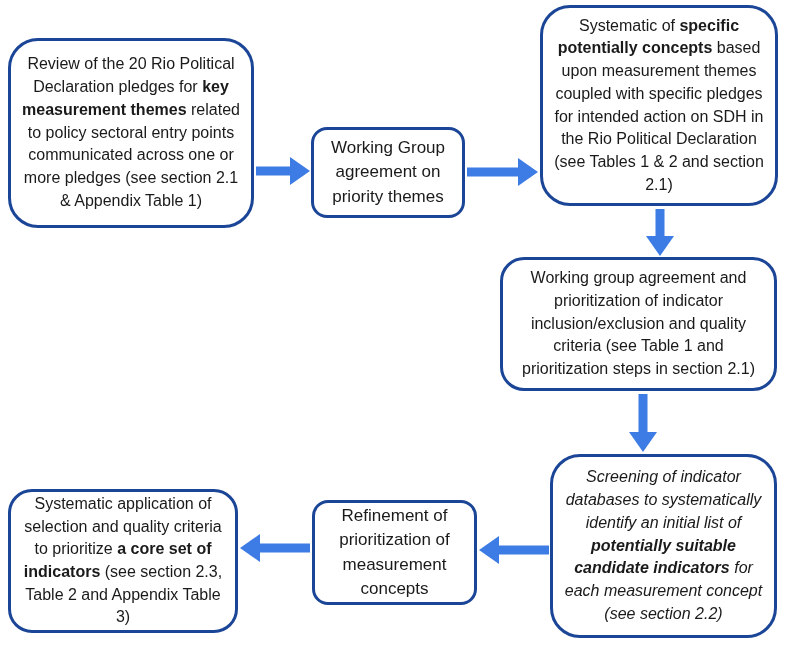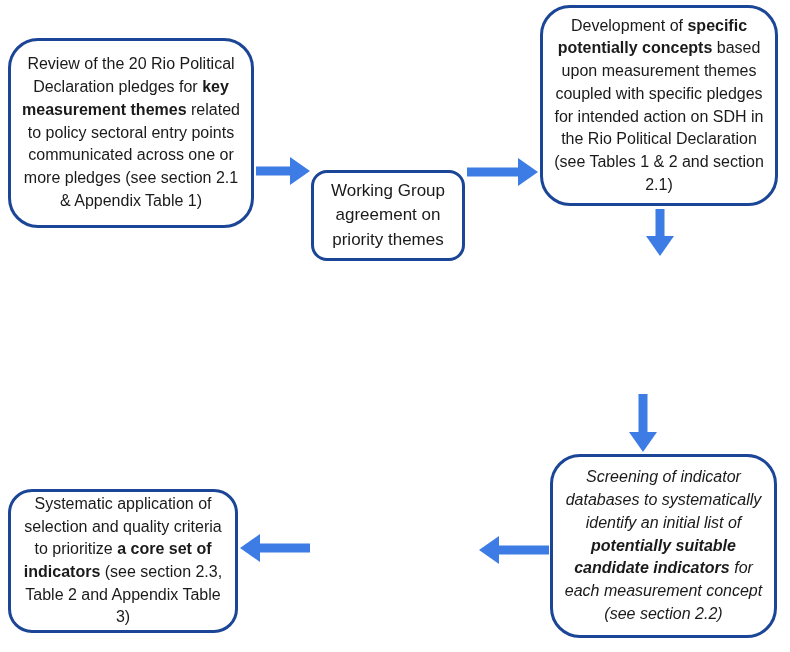--- a/index.html
+++ b/index.html
@@ -31,21 +31,21 @@
     align-items: center;
     justify-content: center;
     text-align: center;
     font-size: 16px;
     line-height: 1.42;
     padding: 6px 8px;
   }
   .flow-box b { font-weight: bold; }
   .r-lg { border-radius: 30px; }
   .r-md { border-radius: 24px; }
-  .r-sm { border-radius: 16px; margin-top: 43px; }
+  .r-sm { border-radius: 16px; }
 
   
   #box1 { left: 8px;   top: 38px;  width: 246px; height: 190px; }
   #box2 { left: 311px; top: 127px; width: 154px; height: 91px;  font-size: 17px; }
   #box3 { left: 540px; top: 5px;   width: 238px; height: 201px; }
   #box4 { left: 500px; top: 257px; width: 277px; height: 134px; }
   #box5 { left: 550px; top: 454px; width: 227px; height: 184px; font-style: italic; }
   #box6 { left: 312px; top: 500px; width: 165px; height: 105px; font-size: 17px; }
   #box7 { left: 8px;   top: 489px; width: 230px; height: 144px; text-align: center; }
 
@@ -86,28 +86,34 @@
 
   <div id="box1" class="flow-box r-lg">
     <span><span>Review of the 20 Rio Political Declaration pledges for </span><b>key measurement themes</b><span> related to policy sectoral entry points communicated across one or more pledges (see section 2.1 &amp; Appendix Table 1)</span></span>
   </div>
 
   <div id="box2" class="flow-box r-sm">
     <span><span>Working Group agreement on priority themes</span></span>
   </div>
 
   <div id="box3" class="flow-box r-lg">
-    <span><span>Development of </span><b>specific potentially concepts</b><span> based upon measurement themes coupled with specific pledges for intended action on SDH in the Rio Political Declaration (see Tables 1 &amp; 2 and section 2.1)</span></span>
+    <span><span>Systematic of </span><b>specific potentially concepts</b><span> based upon measurement themes coupled with specific pledges for intended action on SDH in the Rio Political Declaration (see Tables 1 &amp; 2 and section 2.1)</span></span>
   </div>
 
+  <div id="box4" class="flow-box r-md">
+    <span><span>Working group agreement and prioritization of indicator inclusion/exclusion and quality criteria (see Table 1 and prioritization steps in section 2.1)</span></span>
+  </div>
 
   <div id="box5" class="flow-box r-lg">
     <span><span>Screening of indicator databases to systematically identify an initial list of </span><b>potentially suitable candidate indicators</b><span> for each measurement concept (see section 2.2)</span></span>
   </div>
 
+  <div id="box6" class="flow-box r-sm">
+    <span><span>Refinement of prioritization of measurement concepts</span></span>
+  </div>
 
   <div id="box7" class="flow-box r-md">
     <span><span>Systematic application of selection and quality criteria to prioritize </span><b>a core set of indicators</b><span> (see section 2.3, Table 2 and Appendix Table 3)</span></span>
   </div>
 
   <div id="arrow1" class="arrow right">
     <div class="shaft"></div>
     <div class="head"></div>
   </div>
 

